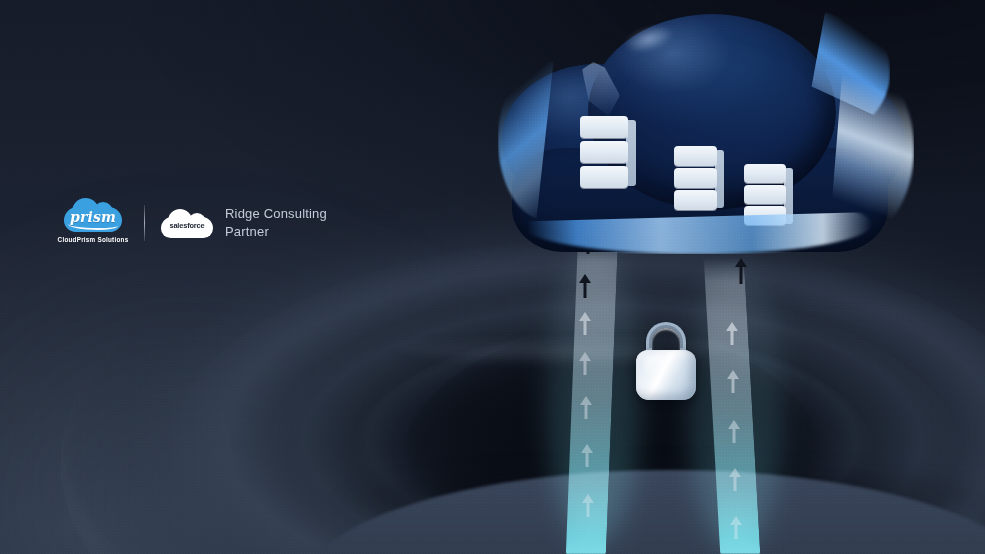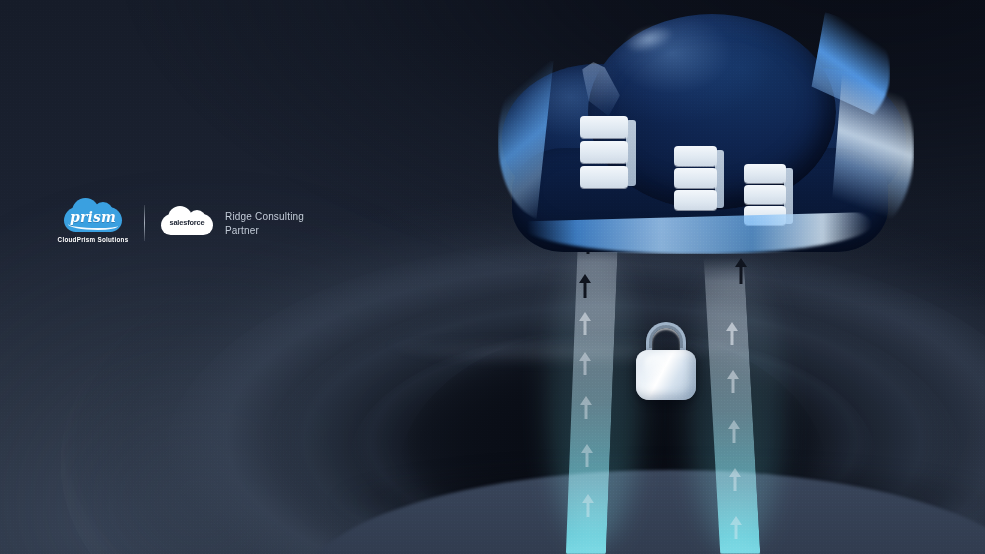--- a/index.html
+++ b/index.html
@@ -322,21 +322,21 @@
   .sf-cloud::after{
     content:""; position:absolute; left:27px; top:-4px; width:18px; height:18px;
     border-radius:50%; background:#fff;
   }
   .sf-word{
     position:absolute; left:0; top:10px; width:52px; text-align:center;
     font-size:7.4px; font-weight:700; color:#1b2231;
     letter-spacing:-.15px; z-index:3;
   }
   .sf-text{
-    font-size:10px; line-height:1.38; color:#c3ccd8;
+    font-size:13px; line-height:1.38; color:#c3ccd8;
     letter-spacing:.18px; white-space:nowrap;
   }
 
   
   .headline{
     position:absolute; left:60px; top:262px;
     font-size:66px; line-height:1.13;
     font-weight:700; color:#ffffff;
     letter-spacing:-1.6px;
     text-shadow:0 2px 18px rgba(0,0,0,.35);

